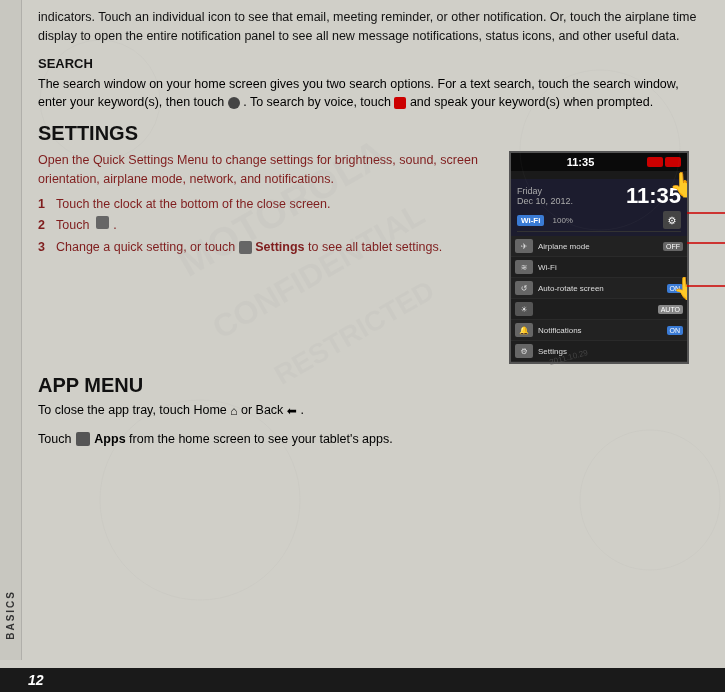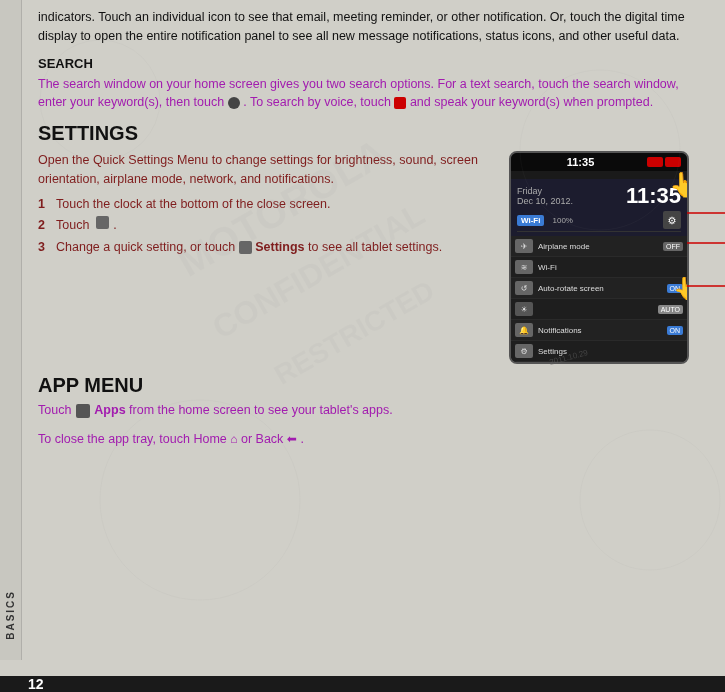--- a/index.html
+++ b/index.html
@@ -49,25 +49,26 @@
       color: #333;
       text-transform: uppercase;
     }
 
     
     .bottom-bar {
       position: absolute;
       bottom: 0;
       left: 0;
       right: 0;
-      height: 16px;
+      height: 24px;
       background: #1a1a1a;
       display: flex;
       align-items: center;
       padding-left: 28px;
+      font-style: italic;
     }
     .page-number {
       color: #fff;
       font-size: 14px;
       font-weight: bold;
     }
 
     
     .main-content {
       position: absolute;
@@ -91,21 +92,21 @@
     
     .section-heading-bold {
       font-size: 13px;
       font-weight: bold;
       color: #111;
       margin-bottom: 4px;
     }
     .section-text {
       font-size: 12.5px;
       line-height: 1.5;
-      color: #a21caf;
+      color: #000000;
       margin-bottom: 10px;
     }
 
     
     .section-heading-large {
       font-size: 20px;
       font-weight: bold;
       color: #111;
       margin-bottom: 6px;
     }
@@ -146,21 +147,21 @@
     
     .screenshot-panel {
       width: 200px;
       flex-shrink: 0;
       position: relative;
     }
 
     
     .phone-screen {
       background: #1a1a1a;
-      border-radius: 8px;
+      border-radius: 0;
       overflow: hidden;
       width: 180px;
       border: 2px solid #555;
       position: relative;
     }
 
     .phone-status-bar {
       background: #0a0a0a;
       padding: 3px 6px;
       display: flex;
@@ -386,21 +387,21 @@
   <span class="sidebar-label">BASICS</span>
 </div>
 
 <div class="bottom-bar">
   <span class="page-number">12</span>
 </div>
 
 <div class="main-content">
   <div class="content-wrapper">
 
-    <p class="top-paragraph">indicators. Touch an individual icon to see that email, meeting reminder, or other notification. Or, touch the digital time display to open the entire notification panel to see all new message notifications, status icons, and other useful data.</p>
+    <p class="top-paragraph">indicators. Touch an individual icon to see that email, meeting reminder, or other notification. Or, touch the airplane time display to open the entire notification panel to see all new message notifications, status icons, and other useful data.</p>
 
     <div class="section-heading-bold">SEARCH</div>
     <p class="section-text">
       <span>The search window on your home screen gives you two search options. For a text search, touch the search window, enter your keyword(s), then touch</span>
       <span class="search-inline"></span>
       <span>. To search by voice, touch</span>
       <span class="voice-inline"></span>
       <span>and speak your keyword(s) when prompted.</span>
     </p>
 
@@ -512,28 +513,28 @@
           <line x1="0" y1="135" x2="40" y2="135" stroke="#c00" stroke-width="1.5"></line>
           <text x="44" y="131" font-size="10" fill="#111">Change any</text>
           <text x="44" y="143" font-size="10" fill="#111">settings.</text>
         </svg>
       </div>
     </div>
 
     <div class="app-menu-section">
       <div class="app-menu-heading">APP MENU</div>
       <p class="section-text">
-        <span>Touch</span>
-        <span class="inline-icon"></span>
-        <span class="bold-word">Apps</span>
-        <span>from the home screen to see your tablet's apps.</span>
-      </p>
-      <p class="section-text">
         <span>To close the app tray, touch Home</span>
         <span class="home-icon">⌂</span>
         <span>or Back</span>
         <span class="back-icon">⬅</span>
         <span>.</span>
       </p>
+      <p class="section-text">
+        <span>Touch</span>
+        <span class="inline-icon"></span>
+        <span class="bold-word">Apps</span>
+        <span>from the home screen to see your tablet's apps.</span>
+      </p>
     </div>
 
   </div>
 </div>
 
 </body></html>

